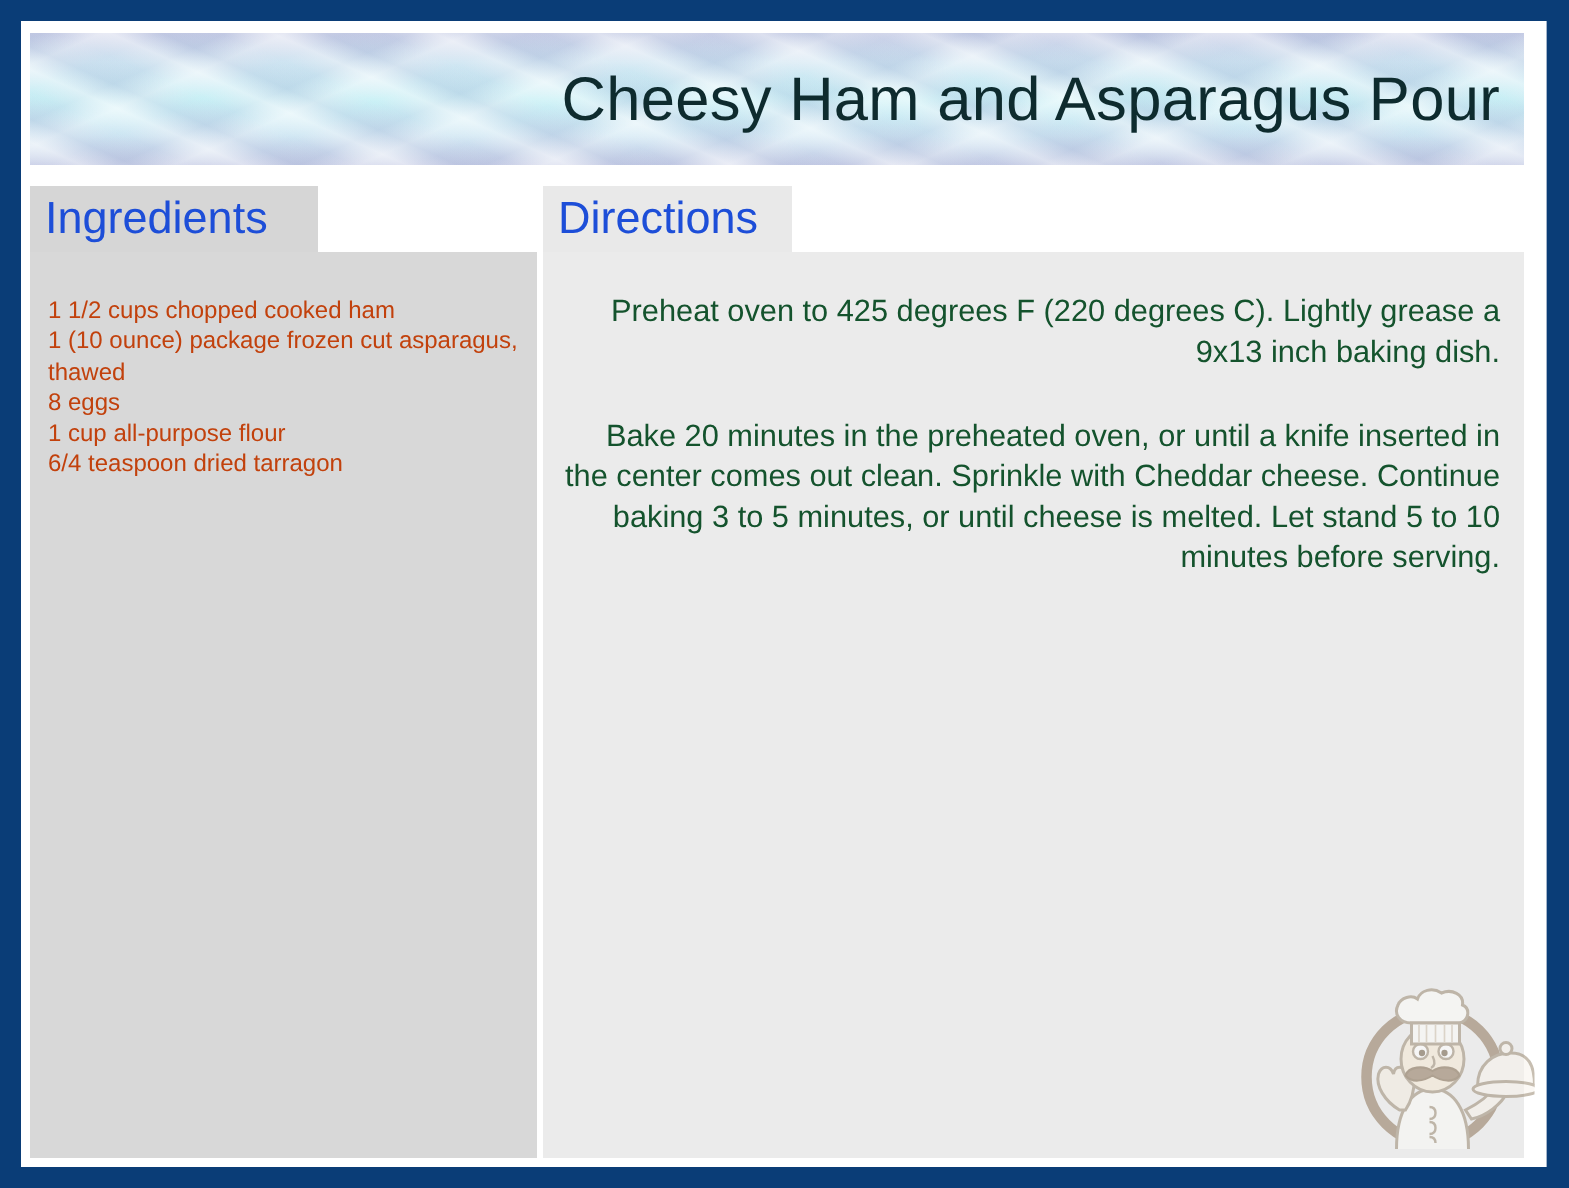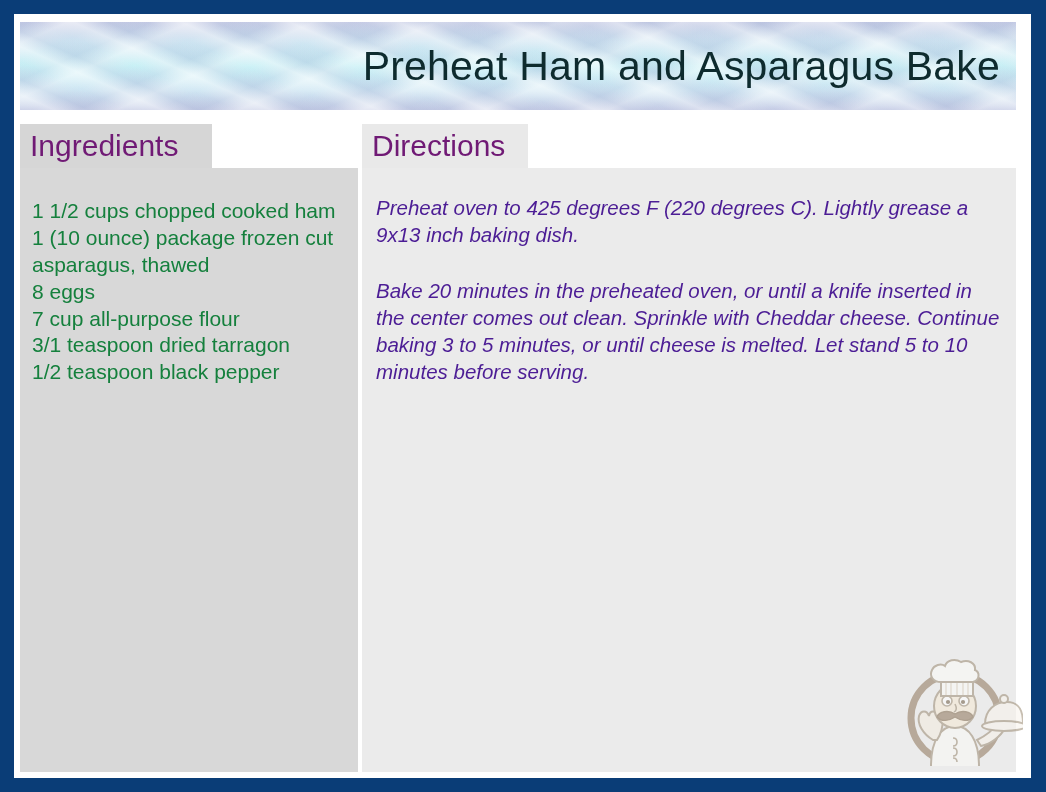--- a/index.html
+++ b/index.html
@@ -82,21 +82,21 @@
     left: 0;
     height: 44px;
     display: flex;
     align-items: center;
     padding: 0 14px 0 10px;
     box-sizing: border-box;
   }
   .tab-label {
     font-size: 30px;
     font-weight: 400;
-    color: #701a75;
+    color: #1d4ed8;
     white-space: nowrap;
     line-height: 1;
   }
   .panel {
     position: absolute;
     top: 44px;
     left: 0;
     box-sizing: border-box;
   }
 
@@ -114,47 +114,47 @@
     background: #d8d8d8;
     padding: 30px 12px 0 12px;
   }
 
   
   .col-directions {
     left: 348px;
     top: 110px;
     width: 654px;
     height: 648px;
+    text-align: right;
   }
   .col-directions .tab { width: 166px; background: #e9e9e9; }
   .col-directions .panel {
     width: 654px;
     height: 604px;
     background: #ebebeb;
     padding: 26px 16px 0 14px;
   }
 
   
   .ing-list {
     list-style: none;
     margin: 0;
     padding: 0;
-    font-size: 21px;
+    font-size: 16px;
     line-height: 1.28;
-    color: #15803d;
+    color: #c2410c;
   }
   .ing-list li { margin: 0; padding: 0; }
 
   .dir-list {
     margin: 0;
     padding: 0;
     font-size: 20.5px;
     line-height: 1.33;
-    color: #4c1d95;
-    font-style: italic;
+    color: #14532d;
   }
   .dir-p { margin: 0 0 20px 0; }
   .dir-p:last-child { margin-bottom: 0; margin-top: 28px; }
 
   
   .asparagus {
     position: absolute;
     left: 150px;
     top: 430px;
     width: 720px;
@@ -187,21 +187,21 @@
   }
   .chef-logo svg { display: block; width: 100%; height: 100%; }
 </style>
 </head>
 <body>
 
 <div class="card">
   <div class="page">
 
     <div class="banner">
-      <div class="banner-title">Preheat Ham and Asparagus Bake</div>
+      <div class="banner-title">Cheesy Ham and Asparagus Pour</div>
     </div>
 
     <div class="asparagus">
       <svg viewBox="0 0 720 330" xmlns="http://www.w3.org/2000/svg">
         <defs>
           <linearGradient id="spearA" x1="0" y1="0" x2="1" y2="0.25">
             <stop offset="0%" stop-color="#cfcec2"></stop>
             <stop offset="28%" stop-color="#d9dcc0"></stop>
             <stop offset="62%" stop-color="#cfe0a8"></stop>
             <stop offset="100%" stop-color="#e7edd6"></stop>
@@ -257,23 +257,22 @@
 
     <div class="col col-ingredients">
       <div class="tab">
         <span class="tab-label">Ingredients</span>
       </div>
       <div class="panel">
         <ul class="ing-list">
           <li>1 1/2 cups chopped cooked ham</li>
           <li>1 (10 ounce) package frozen cut asparagus, thawed</li>
           <li>8 eggs</li>
-          <li>7 cup all-purpose flour</li>
-          <li>3/1 teaspoon dried tarragon</li>
-          <li>1/2 teaspoon black pepper</li>
+          <li>1 cup all-purpose flour</li>
+          <li>6/4 teaspoon dried tarragon</li>
         </ul>
       </div>
     </div>
 
     <div class="seam"></div>
 
     <div class="col col-directions">
       <div class="tab">
         <span class="tab-label">Directions</span>
       </div>

